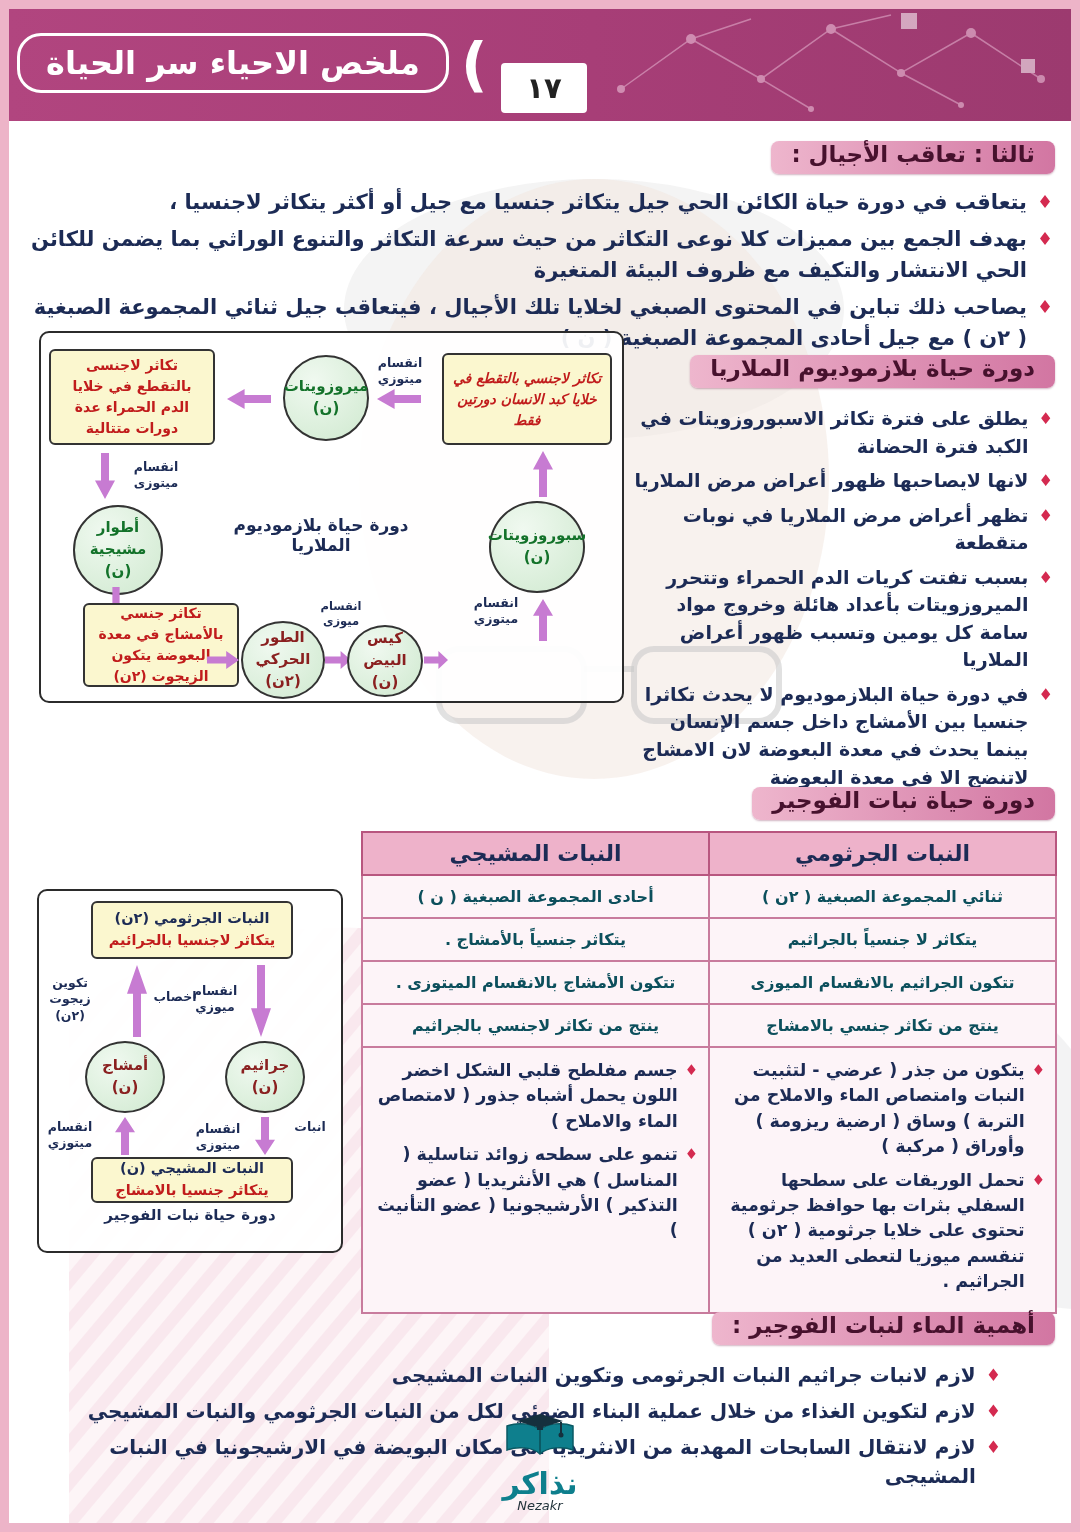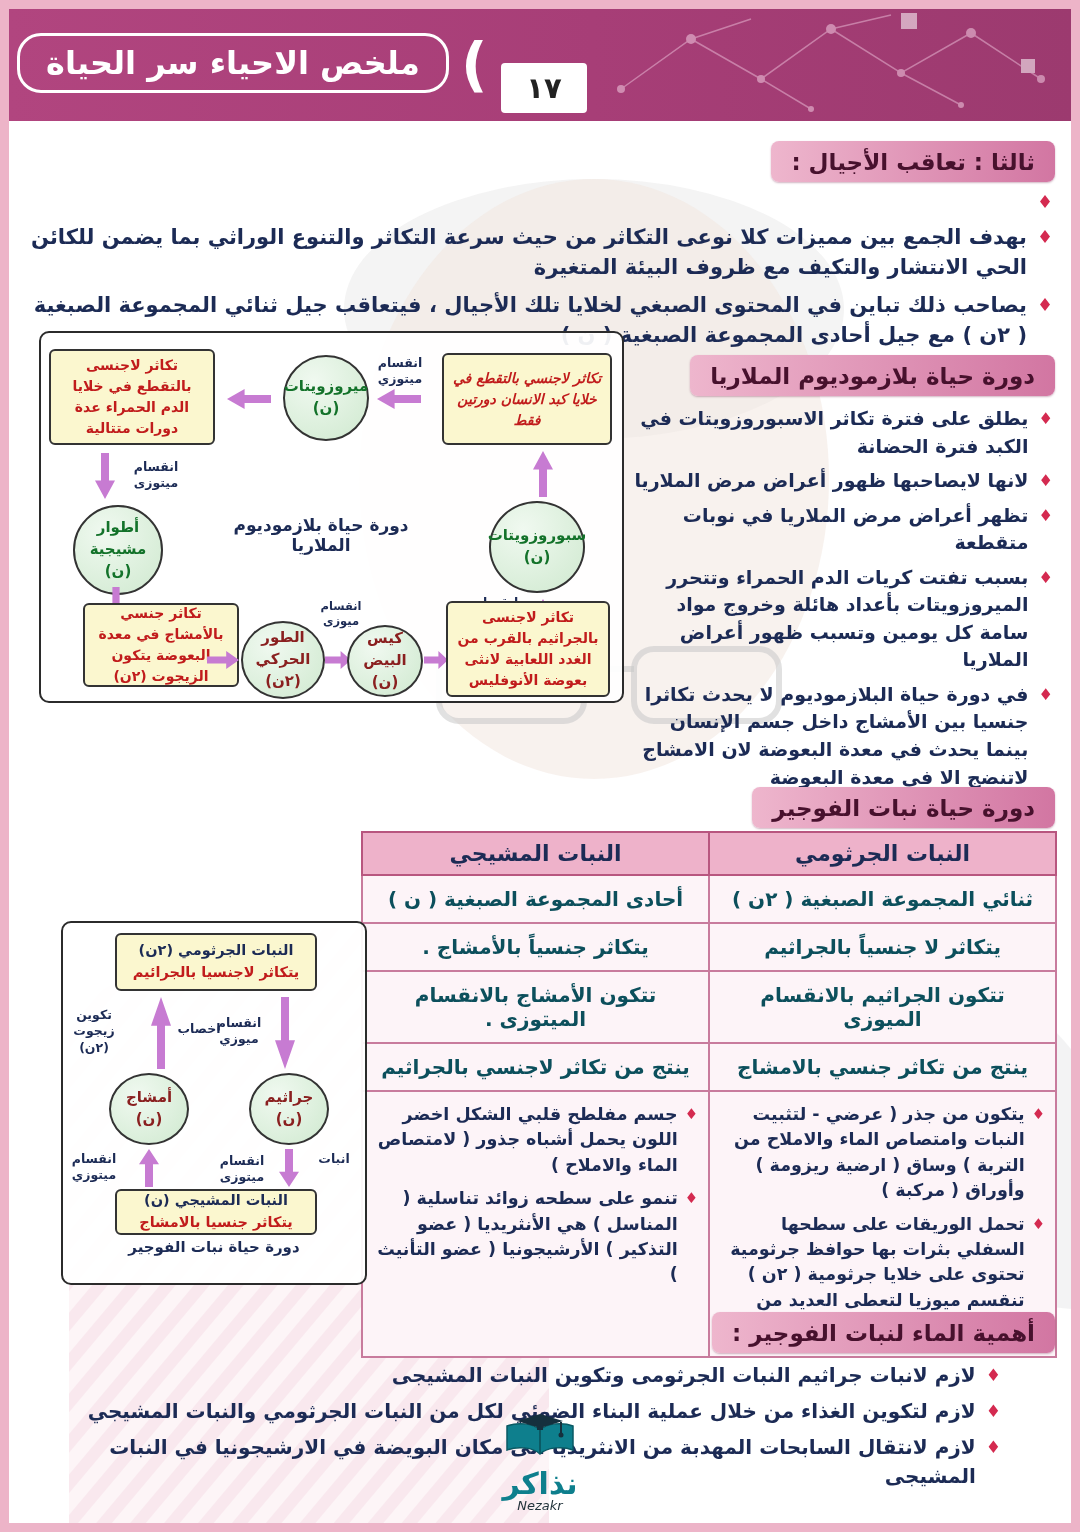--- a/index.html
+++ b/index.html
@@ -11,21 +11,21 @@
   .banner { position:absolute; top:0; left:0; right:0; height:112px;
             background:linear-gradient(90deg,#b1457f 0%,#a73e77 55%,#9c3a6f 100%); }
   .banner-title { position:absolute; left:8px; top:24px; border:3px solid #fff; border-radius:24px;
                   padding:8px 26px; color:#fff; font-size:32px; font-weight:bold; direction:rtl; }
   .banner-paren { position:absolute; left:452px; top:22px; color:#fff; font-size:58px; font-weight:bold; }
   .page-num { position:absolute; left:492px; top:54px; width:86px; height:50px; background:#fff;
               border-radius:4px; display:flex; align-items:center; justify-content:center;
               font-size:29px; font-weight:bold; color:#222; }
   
   .sec-head { position:absolute; right:16px; background:linear-gradient(to left,#d276a2,#eeb6cd);
-              color:#47112d; font-weight:bold; font-size:23px; padding:8px 20px 7px;
+              color:#47112d; font-weight:bold; font-size:23px; padding:0 20px 7px;
               border-radius:8px; white-space:nowrap; direction:rtl; box-shadow:0 1px 2px rgba(120,40,80,.35); }
   
   .bullets { position:absolute; direction:rtl; }
   .b-item { display:flex; gap:10px; margin-bottom:7px; color:#1c2b55; font-weight:bold;
             line-height:1.45; text-align:right; }
   .b-mark { color:#d42a50; flex:0 0 auto; padding-top:2px; font-size:.85em; }
   .f21 { font-size:21px; } .f19 { font-size:19px; } .f20 { font-size:20px; }
   
   .diagram { position:absolute; background:rgba(255,255,255,.93); border:2.5px solid #2b2b2b; border-radius:10px; }
   .ybox { position:absolute; background:#fbf7cf; border:2px solid #333; border-radius:6px;
@@ -44,21 +44,21 @@
             text-align:center; direction:rtl; }
   .ar { position:absolute; background:#c77bd2; filter:drop-shadow(0 0 1px #6e3478); }
   .ar.left  { clip-path:polygon(100% 30%, 40% 30%, 40% 0, 0 50%, 40% 100%, 40% 70%, 100% 70%); }
   .ar.right { clip-path:polygon(0 30%, 60% 30%, 60% 0, 100% 50%, 60% 100%, 60% 70%, 0 70%); }
   .ar.up    { clip-path:polygon(30% 100%, 30% 40%, 0 40%, 50% 0, 100% 40%, 70% 40%, 70% 100%); }
   .ar.down  { clip-path:polygon(30% 0, 30% 60%, 0 60%, 50% 100%, 100% 60%, 70% 60%, 70% 0); }
   
   table.cmp { position:absolute; border-collapse:collapse; direction:rtl; background:#fff; }
   table.cmp th { width:348px; background:#eeb2ca; color:#1c2b55; font-size:22px; font-weight:bold;
                  padding:8px; border:2.5px solid #b8567f; }
-  table.cmp td { border:2.5px solid #c87b9d; color:#0c4f5c; font-weight:bold; font-size:20px;
+  table.cmp td { border:2.5px solid #c87b9d; color:#0c4f5c; font-weight:bold; font-size:16px;
                  text-align:center; padding:11px 8px; background:#fdf4f8; }
   table.cmp td.detail { text-align:right; vertical-align:top; color:#1c2b55; font-size:17.5px;
                         padding:10px 10px; }
   table.cmp td.detail .b-item { font-size:17.5px; margin-bottom:8px; gap:7px; }
   
   .logo { position:absolute; left:50%; transform:translateX(-50%); bottom:10px; text-align:center; }
   .logo-ar { color:#0e7f8d; font-size:30px; font-weight:bold; }
   .logo-en { color:#22333b; font-size:13px; font-style:italic; margin-top:-3px; }
 </style>
 </head>
@@ -106,20 +106,21 @@
     <div class="banner-title">ملخص الاحياء سر الحياة</div>
     <span class="banner-paren">(</span>
     <div class="page-num">١٧</div>
   </div>
 
   <div class="sec-head" style="top:132px;">ثالثا : تعاقب الأجيال :</div>
 
   <div class="bullets f21" style="top:178px; right:18px; left:22px;">
     <div class="b-item">
       <span class="b-mark">♦</span>
+      <span>يتعاقب في دورة حياة الكائن الحي جيل يتكاثر جنسيا مع جيل أو أكثر يتكاثر لاجنسيا ،</span>
     </div>
     <div class="b-item">
       <span class="b-mark">♦</span>
       <span>بهدف الجمع بين مميزات كلا نوعى التكاثر من حيث سرعة التكاثر والتنوع الوراثي بما يضمن للكائن الحي الانتشار والتكيف مع ظروف البيئة المتغيرة</span>
     </div>
     <div class="b-item">
       <span class="b-mark">♦</span>
       <span>يصاحب ذلك تباين في المحتوى الصبغي لخلايا تلك الأجيال ، فيتعاقب جيل ثنائي المجموعة الصبغية ( ٢ن ) مع جيل أحادى المجموعة الصبغية ( ن )</span>
     </div>
   </div>
@@ -144,21 +145,20 @@
     <div class="ar up" style="left:492px; top:266px; width:20px; height:42px;"></div>
 
     <div class="ar down" style="left:66px; top:254px; width:18px; height:30px;"></div>
     <div class="ybox" style="left:8px; top:270px; width:156px; height:84px;margin-left:34px;">تكاثر جنسي بالأمشاج في معدة البعوضة يتكون الزيجوت (٢ن)</div>
     <div class="ar right" style="left:166px; top:318px; width:32px; height:18px;"></div>
     <div class="gcirc dark" style="left:200px; top:288px; width:84px; height:78px;">الطور الحركي (٢ن)</div>
     <div class="dlabel" style="left:272px; top:266px; width:56px; font-size:11.5px;">انقسام ميوزى</div>
     <div class="ar right" style="left:284px; top:318px; width:26px; height:18px;"></div>
     <div class="gcirc dark" style="left:306px; top:292px; width:76px; height:72px;">كيس البيض (ن)</div>
     <div class="ar right" style="left:383px; top:318px; width:24px; height:18px;"></div>
-    <div class="ybox" style="right:12px; top:268px; width:164px; height:96px;">تكاثر لاجنسى بالجراثيم بالقرب من الغدد اللعابية لانثى بعوضة الأنوفليس</div>
   </div>
 
   <div class="sec-head" style="top:346px;">دورة حياة بلازموديوم الملاريا</div>
 
   <div class="bullets f19" style="top:396px; right:18px; width:428px;">
     <div class="b-item">
       <span class="b-mark">♦</span>
       <span>يطلق على فترة تكاثر الاسبوروزويتات في الكبد فترة الحضانة</span>
     </div>
     <div class="b-item">
@@ -223,21 +223,21 @@
           </div>
           <div class="b-item">
             <span class="b-mark">♦</span>
             <span>تنمو على سطحه زوائد تناسلية ( المناسل ) هي الأنثريديا ( عضو التذكير ) الأرشيجونيا ( عضو التأنيث )</span>
           </div>
         </td>
       </tr>
     </tbody>
   </table>
 
-  <div class="diagram" style="left:28px; top:912px; width:306px; height:364px;margin-left:24px;">
+  <div class="diagram" style="left:28px; top:880px; width:306px; height:364px;">
     <div class="ybox" style="left:52px; top:10px; width:202px; height:58px; font-size:14.5px;">
       <span class="l1">النبات الجرثومي (٢ن)</span>
       <span>يتكاثر لاجنسيا بالجرائيم</span>
     </div>
     <div class="dlabel" style="left:2px; top:84px; width:58px;">تكوين زيجوت (٢ن)</div>
     <div class="ar up" style="left:88px; top:74px; width:20px; height:72px;"></div>
     <div class="dlabel" style="left:112px; top:98px; width:48px;">اخصاب</div>
     <div class="dlabel" style="left:146px; top:92px; width:60px;">انقسام ميوزي</div>
     <div class="ar down" style="left:212px; top:74px; width:20px; height:72px;"></div>
 

